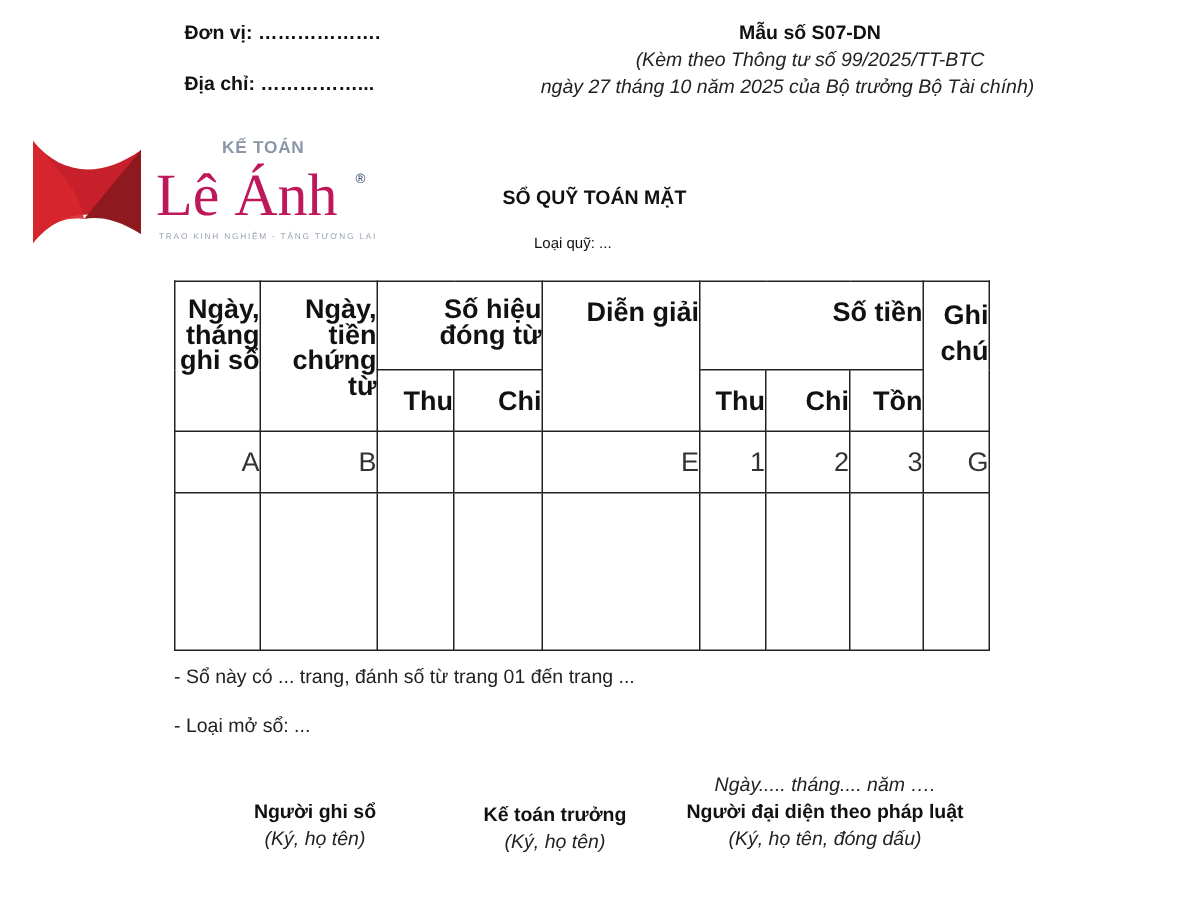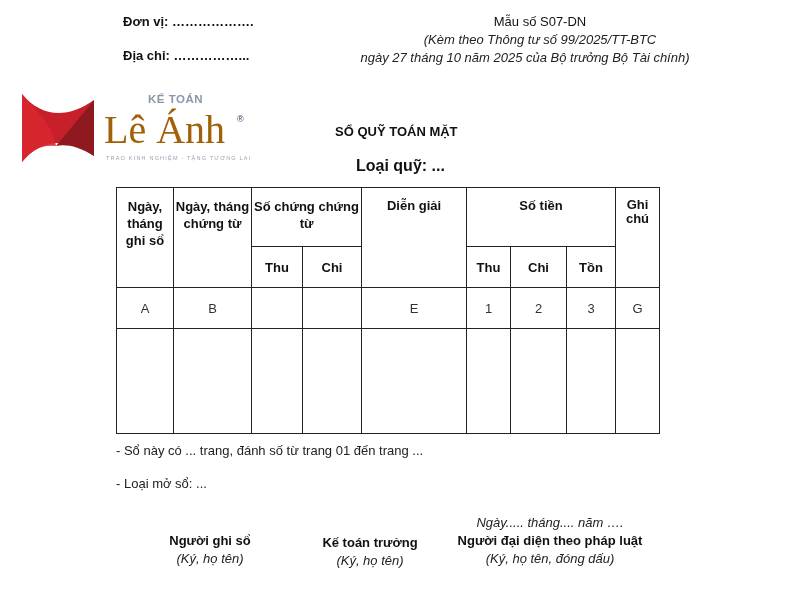--- a/index.html
+++ b/index.html
@@ -1,30 +1,30 @@
 <!DOCTYPE html>
 <html><head>
   <meta charset="utf-8">
   <style>
     html, body { margin:0; padding:0; background:#ffffff; }
     body { width:800px; height:600px; position:relative; overflow:hidden;
       font-family:"Liberation Sans", sans-serif; color:#111; }
     .abs { position:absolute; }
-    .b { font-weight:normal; }
+    .b { font-weight:bold; }
     .hdr-left { font-size:13px; font-weight:bold; color:#111; }
     .form-code { font-size:13px; text-align:center; }
     .circ { font-size:13px; font-style:italic; text-align:center; color:#222; }
     .logo-top { font-size:11.5px; font-weight:bold; color:#8c96a8; letter-spacing:0.5px;padding-left:42px; }
-    .logo-main { font-family:"Liberation Serif", serif; font-size:40px; color:#a16207; line-height:1;text-align:right; }
+    .logo-main { font-family:"Liberation Serif", serif; font-size:40px; color:#be185d; line-height:1;text-align:right; }
     .logo-reg { font-size:9px; color:#1f3a5c; }
     .logo-tag { font-size:5.5px; color:#9aa3b2; letter-spacing:1.2px; }
     .title { font-size:13px; font-weight:bold; }
-    .subtitle { font-size:16px; font-weight:bold; }
+    .subtitle { font-size:10px; font-weight:normal; }
     table.ledger { position:absolute; left:116px; top:187px; border-collapse:collapse; table-layout:fixed; }
-    table.ledger td { border:1px solid #222; font-size:13px; text-align:center; padding:0; vertical-align:top; }
+    table.ledger td { border:1px solid #222; font-size:18px; text-align:right; padding:0; vertical-align:top; }
     table.ledger td.h { font-weight:bold; }
     table.ledger td.mid { vertical-align:middle; }
     table.ledger td.dim { color:#333; font-weight:normal; vertical-align:middle; }
     .note { font-size:13px; color:#222; }
     .sig-title { font-size:13px; font-weight:bold; text-align:center; }
     .sig-sub { font-size:13px; font-style:italic; text-align:center; color:#222; }
   </style>
 </head>
 <body>
 
@@ -58,25 +58,25 @@
       <col style="width:59px">
     <col style="width:105px">
       <col style="width:44px">
       <col style="width:56px">
       <col style="width:49px">
       <col style="width:44px">
   </colgroup>
   <tbody>
       <tr style="height:59px;">
     <td class="h" rowspan="2" style="padding-top:10px; line-height:17px;">Ngày, tháng ghi sổ</td>
-    <td class="h" rowspan="2" style="padding-top:10px; line-height:17px;">Ngày, tháng chứng từ</td>
-    <td class="h" colspan="2" style="padding-top:10px; line-height:17px;">Số chứng chứng từ</td>
+    <td class="h" rowspan="2" style="padding-top:10px; line-height:17px;">Ngày, tiền chứng từ</td>
+    <td class="h" colspan="2" style="padding-top:10px; line-height:17px;">Số hiệu đóng từ</td>
     <td class="h" rowspan="2" style="padding-top:10px;">Diễn giải</td>
     <td class="h" colspan="3" style="padding-top:10px;">Số tiền</td>
-    <td class="h" rowspan="2" style="padding-top:10px; line-height:14px;">Ghi chú</td>
+    <td class="h" rowspan="2" style="padding-top:10px; line-height:24px;">Ghi chú</td>
   </tr>
   <tr style="height:41px;">
     <td class="h mid">Thu</td>
     <td class="h mid">Chi</td>
     <td class="h mid">Thu</td>
     <td class="h mid">Chi</td>
     <td class="h mid">Tồn</td>
   </tr>
   <tr style="height:41px;">
     <td class="dim">A</td>

